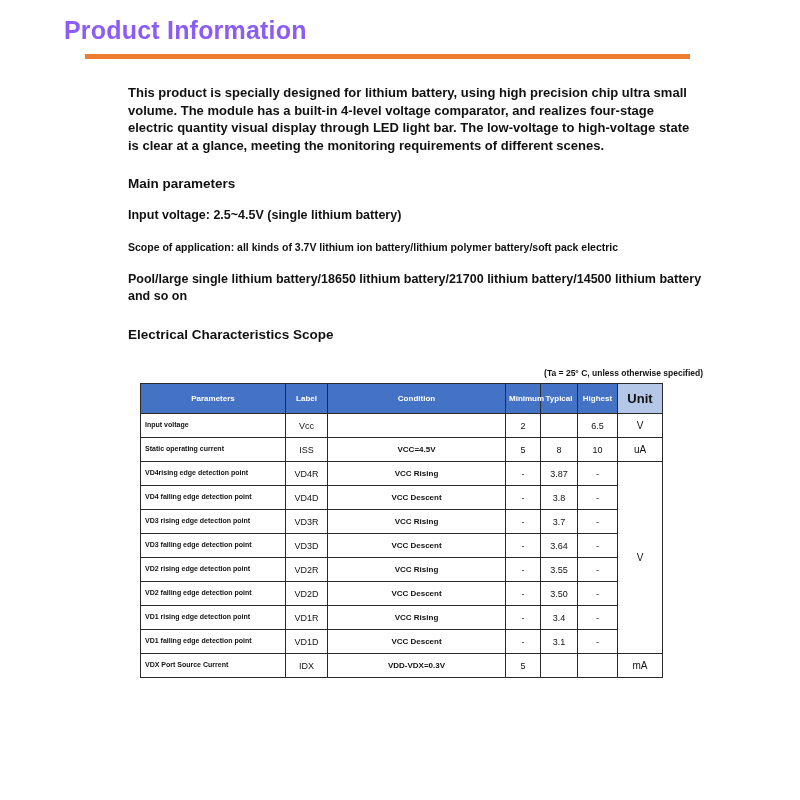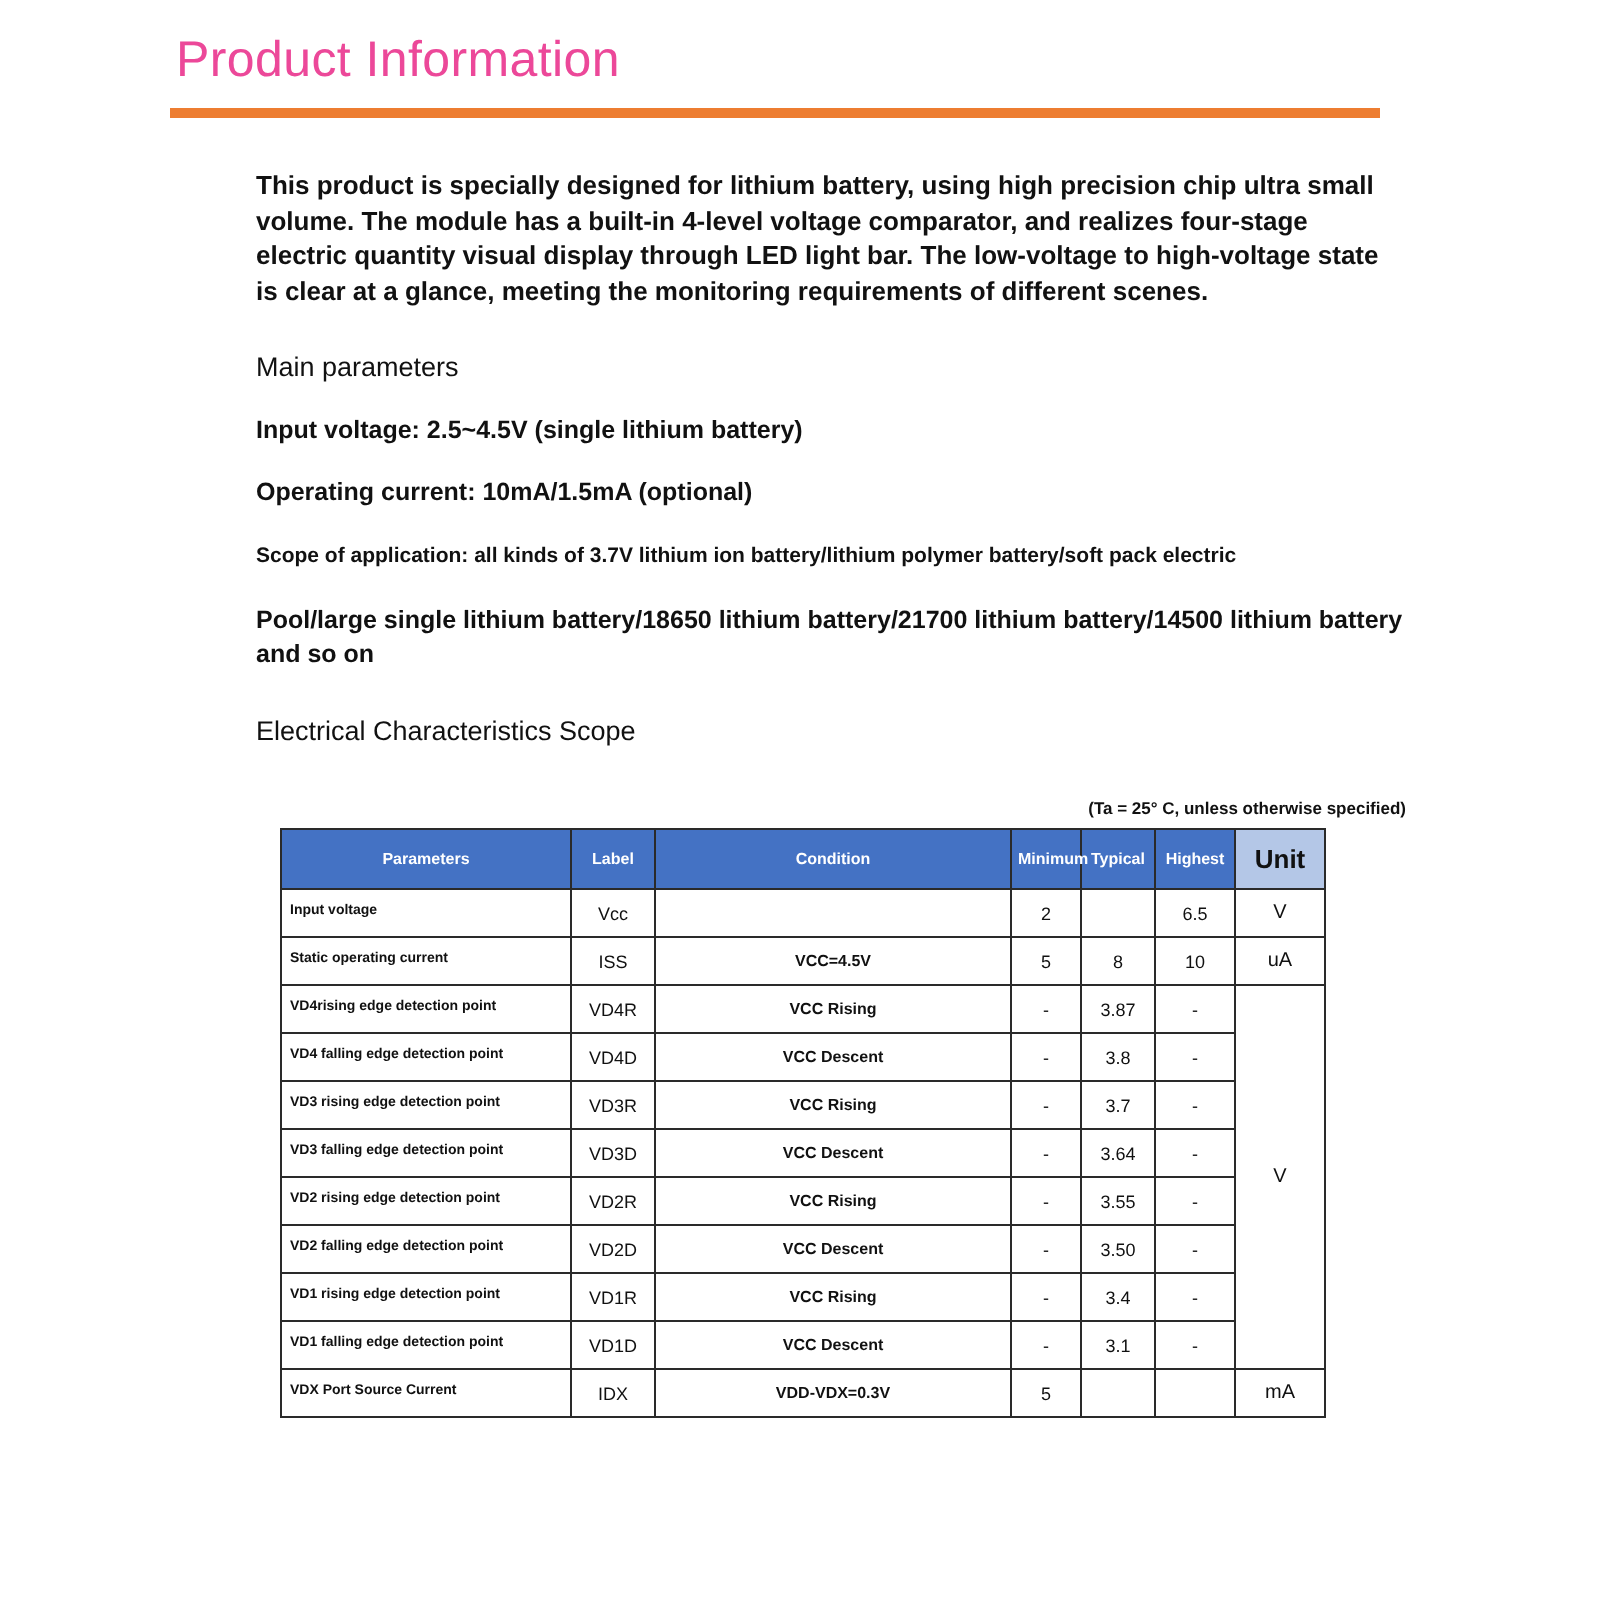--- a/index.html
+++ b/index.html
@@ -6,37 +6,37 @@
   html, body { background: #ffffff; }
   body {
     width: 800px; height: 800px;
     font-family: "Liberation Sans", sans-serif;
     color: #111111;
     overflow: hidden;
   }
   .page { position: relative; width: 800px; height: 800px; background: #ffffff; }
 
   .title {
-    margin: 16px 0 0 88px;
+    margin: 16px 0 0 64px;
     font-size: 25px;
-    font-weight: normal;
-    color: #ec4899;
+    font-weight: bold;
+    color: #8b5cf6;
     letter-spacing: 0.2px;
   }
   .orange-bar {
     margin: 9px 0 0 85px;
     width: 605px; height: 5px;
     background: var(--accent, #ED7D31);
   }
 
   .content { margin-left: 128px; width: 575px; }
 
   .subtitle { margin-top: 16px; font-size: 13.5px; font-weight: bold; }
   .description { margin-top: 25px; font-size: 13px; font-weight: bold; line-height: 17.5px; }
-  .section-heading { margin-top: 22px; font-size: 13.5px; font-weight: normal; }
+  .section-heading { margin-top: 22px; font-size: 13.5px; font-weight: bold; }
 
   .param { font-weight: bold; }
   .param-1, .param-2 { margin-top: 17px; font-size: 12.5px; }
   .param-3 { margin-top: 18px; font-size: 11.5px; }
   .param-4 { margin-top: 19px; font-size: 10.5px; white-space: nowrap; }
   .param-5 { margin-top: 18px; font-size: 12.5px; line-height: 17px; }
 
   .table-note {
     margin-top: 26px;
     text-align: right;
@@ -88,21 +88,20 @@
   <h1 class="title">Product Information</h1>
   <div class="orange-bar"></div>
 
   <div class="content">
 
     <p class="description">This product is specially designed for lithium battery, using high precision chip ultra small volume. The module has a built-in 4-level voltage comparator, and realizes four-stage electric quantity visual display through LED light bar. The low-voltage to high-voltage state is clear at a glance, meeting the monitoring requirements of different scenes.</p>
 
     <p class="section-heading">Main parameters</p>
 
     <p class="param param-1">Input voltage: 2.5~4.5V (single lithium battery)</p>
-    <p class="param param-2">Operating current: 10mA/1.5mA (optional)</p>
     <p class="param param-4">Scope of application: all kinds of 3.7V lithium ion battery/lithium polymer battery/soft pack electric</p>
     <p class="param param-5">Pool/large single lithium battery/18650 lithium battery/21700 lithium battery/14500 lithium battery and so on</p>
 
     <p class="section-heading">Electrical Characteristics Scope</p>
 
     <div class="table-note">(Ta = 25° C, unless otherwise specified)</div>
 
     <table class="spec">
       <colgroup>
         <col style="width:145px">

